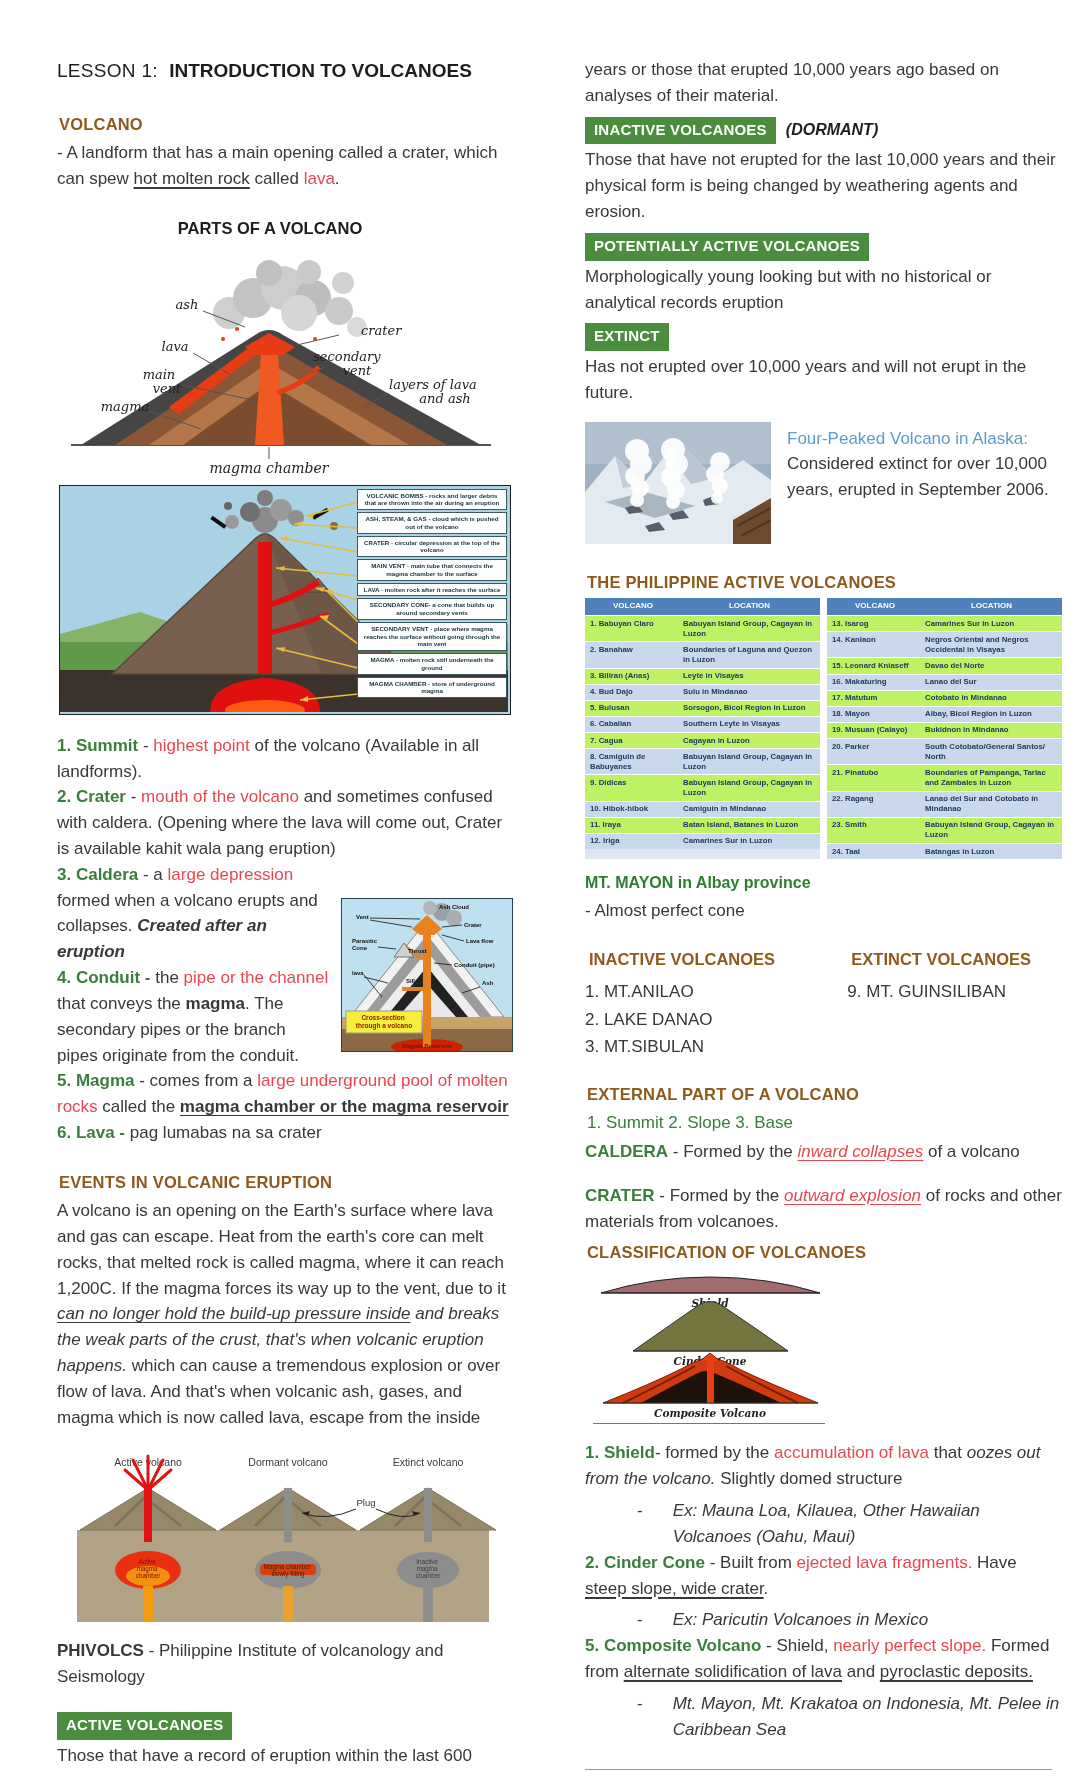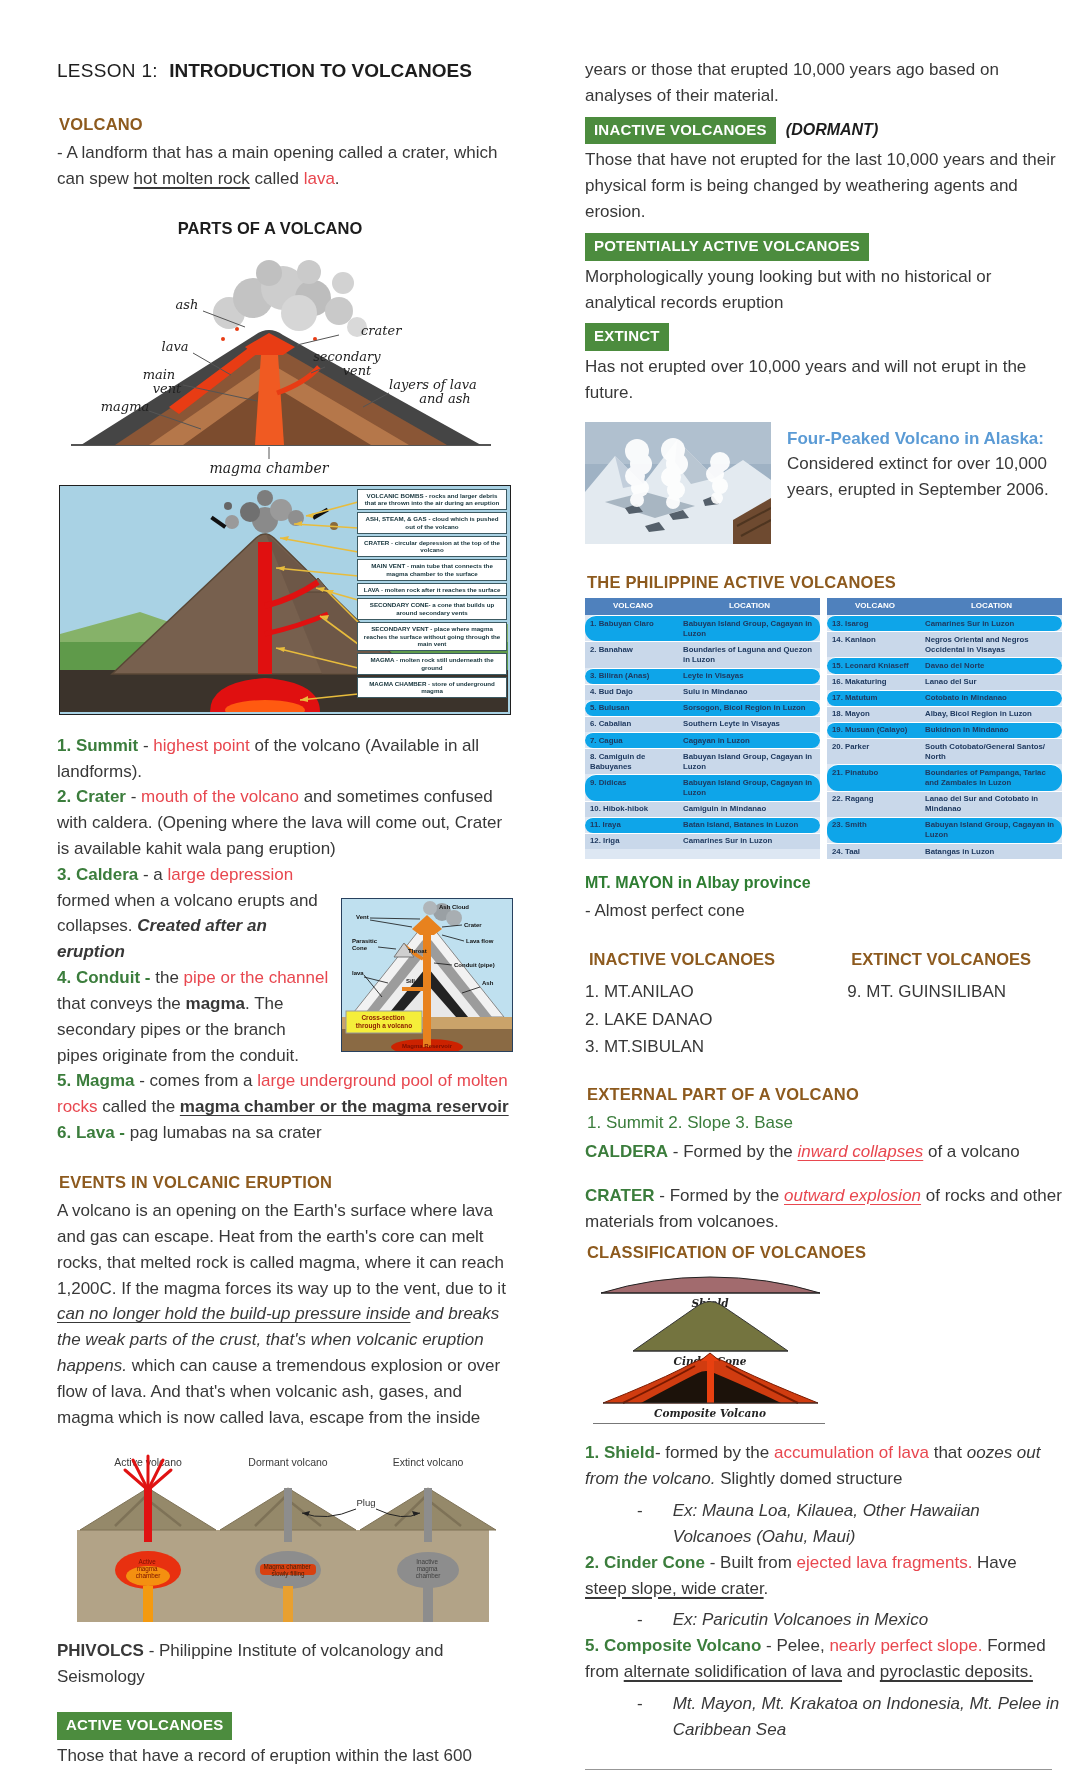--- a/index.html
+++ b/index.html
@@ -47,32 +47,32 @@
   .numbered .item{margin:0;}
   .conduit-float{float:right;width:172px;height:154px;margin:36px 0 6px 12px;border:1px solid #28415e;
                  background:#bfe0ef;box-sizing:border-box;}
 
   .three-volc{margin:16px 0 8px 6px;}
   .phivolcs{margin:0 0 20px 0;}
 
   .alaska-row{display:flex;gap:16px;margin:16px 0 26px 0;}
   .alaska-img{flex:none;}
   .alaska-cap{font-size:17px;line-height:1.5;padding-top:4px;}
-  .alaska-cap .cap-t{color:#5b9bd5;font-weight:700;}
+  .alaska-cap .cap-t{color:#5b9bd5;font-weight:400;}
 
   .ph-table{display:flex;gap:7px;margin:2px 0 12px 0;}
   .t-half{flex:1;background:#dde7f3;}
   .t-head{display:flex;background:#4f81bd;color:#fff;font-weight:700;font-size:8px;text-align:center;}
   .t-head .t-cell{padding:3px 2px;font-weight:700;color:#fff;}
   .t-cell{box-sizing:border-box;}
   .t-cell.c0{width:40%;padding:2.5px 3px 2.5px 5px;}
   .t-cell.c1{width:60%;padding:2.5px 4px;}
   .t-row{display:flex;border-top:1px solid #ffffff;}
   .t-row .t-cell{font-weight:700;color:#1f3a60;font-size:7.8px;line-height:1.3;}
-  .t-row.even{background:#0ea5e9;border-radius:11px;}
+  .t-row.even{background:#bef264;}
   .t-row.odd{background:#c9d8ea;}
 
   .two-lists{display:flex;margin:24px 0 22px 0;}
   .tl-c1{width:55%;} .tl-c2{width:45%;}
   .tl-h{color:#8d5a1e;font-weight:800;font-size:16.5px;margin:0 0 6px 4px;}
   .plain-li{line-height:1.6;}
 
   .green-line{color:#3b7d3c;margin:1px 0 3px 2px;}
 
   .class-svg{margin:6px 0 0 8px;display:block;}
@@ -574,21 +574,21 @@
     <div class="para"><span class="fr-g">1. Shield</span><span class="fr-n">- formed by the </span><span class="fr-r">accumulation of lava</span><span class="fr-n"> that </span><span class="fr-i">oozes out from the volcano.</span><span class="fr-n"> Slightly domed structure</span></div>
     <div class="ex">
       <span class="dash">-</span>
       <span>Ex: Mauna Loa, Kilauea, Other Hawaiian Volcanoes (Oahu, Maui)</span>
     </div>
     <div class="para"><span class="fr-g">2. Cinder Cone</span><span class="fr-n"> - Built from </span><span class="fr-r">ejected lava fragments.</span><span class="fr-n"> Have </span><span class="fr-u">steep slope, wide crater</span><span class="fr-n">.</span></div>
     <div class="ex">
       <span class="dash">-</span>
       <span>Ex: Paricutin Volcanoes in Mexico</span>
     </div>
-    <div class="para"><span class="fr-g">5. Composite Volcano</span><span class="fr-n"> - Pelee, </span><span class="fr-r">nearly perfect slope.</span><span class="fr-n"> Formed from </span><span class="fr-u">alternate solidification of lava</span><span class="fr-n"> and </span><span class="fr-u">pyroclastic deposits.</span></div>
+    <div class="para"><span class="fr-g">5. Composite Volcano</span><span class="fr-n"> - Shield, </span><span class="fr-r">nearly perfect slope.</span><span class="fr-n"> Formed from </span><span class="fr-u">alternate solidification of lava</span><span class="fr-n"> and </span><span class="fr-u">pyroclastic deposits.</span></div>
     <div class="ex">
       <span class="dash">-</span>
       <span>Mt. Mayon, Mt. Krakatoa on Indonesia, Mt. Pelee in Caribbean Sea</span>
     </div>
 
     <div class="divider"></div>
 
   </div>
 </div>
 

